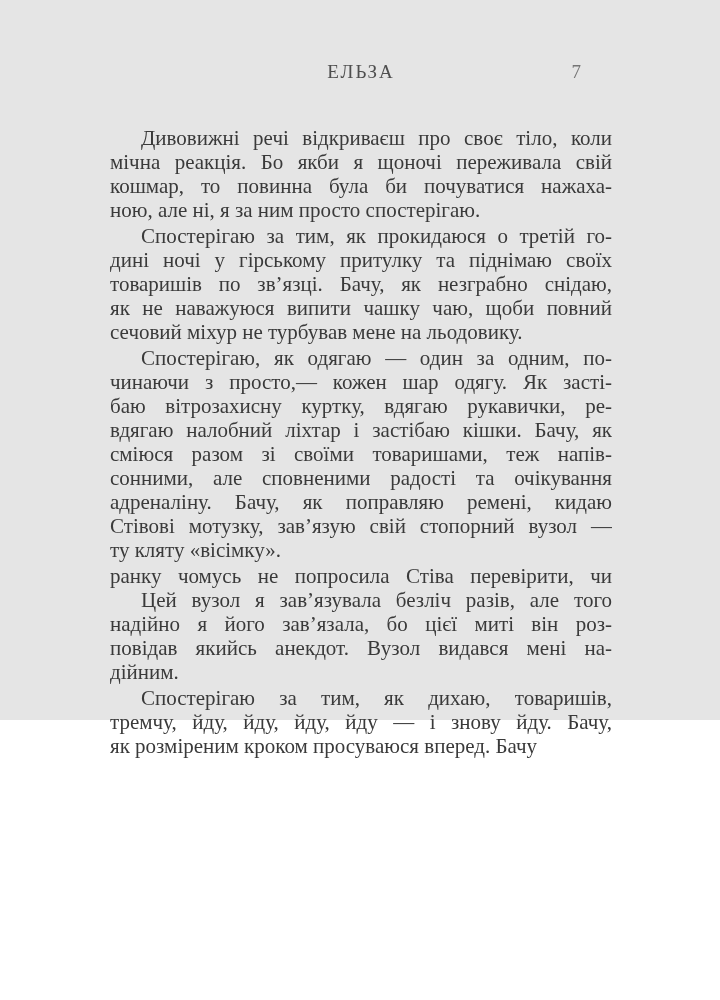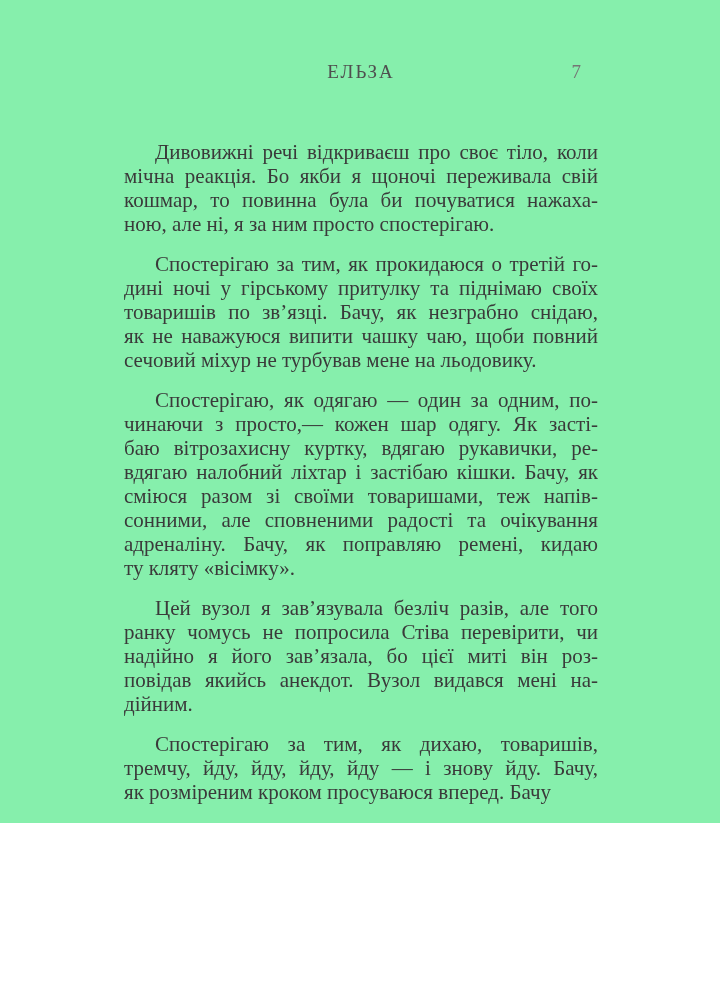--- a/index.html
+++ b/index.html
@@ -9,22 +9,22 @@
   body {
     width: 720px;
     height: 1000px;
     background: #ffffff;
     font-family: "Liberation Serif", "DejaVu Serif", serif;
     overflow: hidden;
   }
   .page {
     position: relative;
     width: 720px;
-    height: 823px;
-    background: #86efac;
+    height: 720px;
+    background: #e5e5e5;
   }
   .running-head {
     position: absolute;
     left: 108px;
     top: 61px;
     width: 506px;
     height: 24px;
   }
   .running-head .title {
     position: absolute;
@@ -46,21 +46,21 @@
   .body-text {
     position: absolute;
     left: 108px;
     top: 124px;
     width: 506px;
     color: #3a3a3a;
     font-size: 21px;
     line-height: 24px;
   }
   .para {
-    margin: 16px;
+    margin: 2px;
     padding: 0;
   }
   .line {
     text-align: justify;
     text-align-last: justify;
     white-space: normal;
     height: 24px;
     overflow: hidden;
   }
   .line.first {
@@ -93,25 +93,26 @@
         <div class="line last">сечовий міхур не турбував мене на льодовику.</div>
       </div>
       <div class="para">
         <div class="line first">Спостерігаю, як одягаю — один за одним, по-</div>
         <div class="line">чинаючи з просто,— кожен шар одягу. Як засті-</div>
         <div class="line">баю вітрозахисну куртку, вдягаю рукавички, ре-</div>
         <div class="line">вдягаю налобний ліхтар і застібаю кішки. Бачу, як</div>
         <div class="line">сміюся разом зі своїми товаришами, теж напів-</div>
         <div class="line">сонними, але сповненими радості та очікування</div>
         <div class="line">адреналіну. Бачу, як поправляю ремені, кидаю</div>
+        <div class="line">Стівові мотузку, зав’язую свій стопорний вузол —</div>
         <div class="line last">ту кляту «вісімку».</div>
       </div>
       <div class="para">
+        <div class="line">ранку чомусь не попросила Стіва перевірити, чи</div>
         <div class="line first">Цей вузол я зав’язувала безліч разів, але того</div>
-        <div class="line">ранку чомусь не попросила Стіва перевірити, чи</div>
         <div class="line">надійно я його зав’язала, бо цієї миті він роз-</div>
         <div class="line">повідав якийсь анекдот. Вузол видався мені на-</div>
         <div class="line last">дійним.</div>
       </div>
       <div class="para">
         <div class="line first">Спостерігаю за тим, як дихаю, товаришів,</div>
         <div class="line">тремчу, йду, йду, йду, йду — і знову йду. Бачу,</div>
         <div class="line last">як розміреним кроком просуваюся вперед. Бачу</div>
       </div>
     </div>

